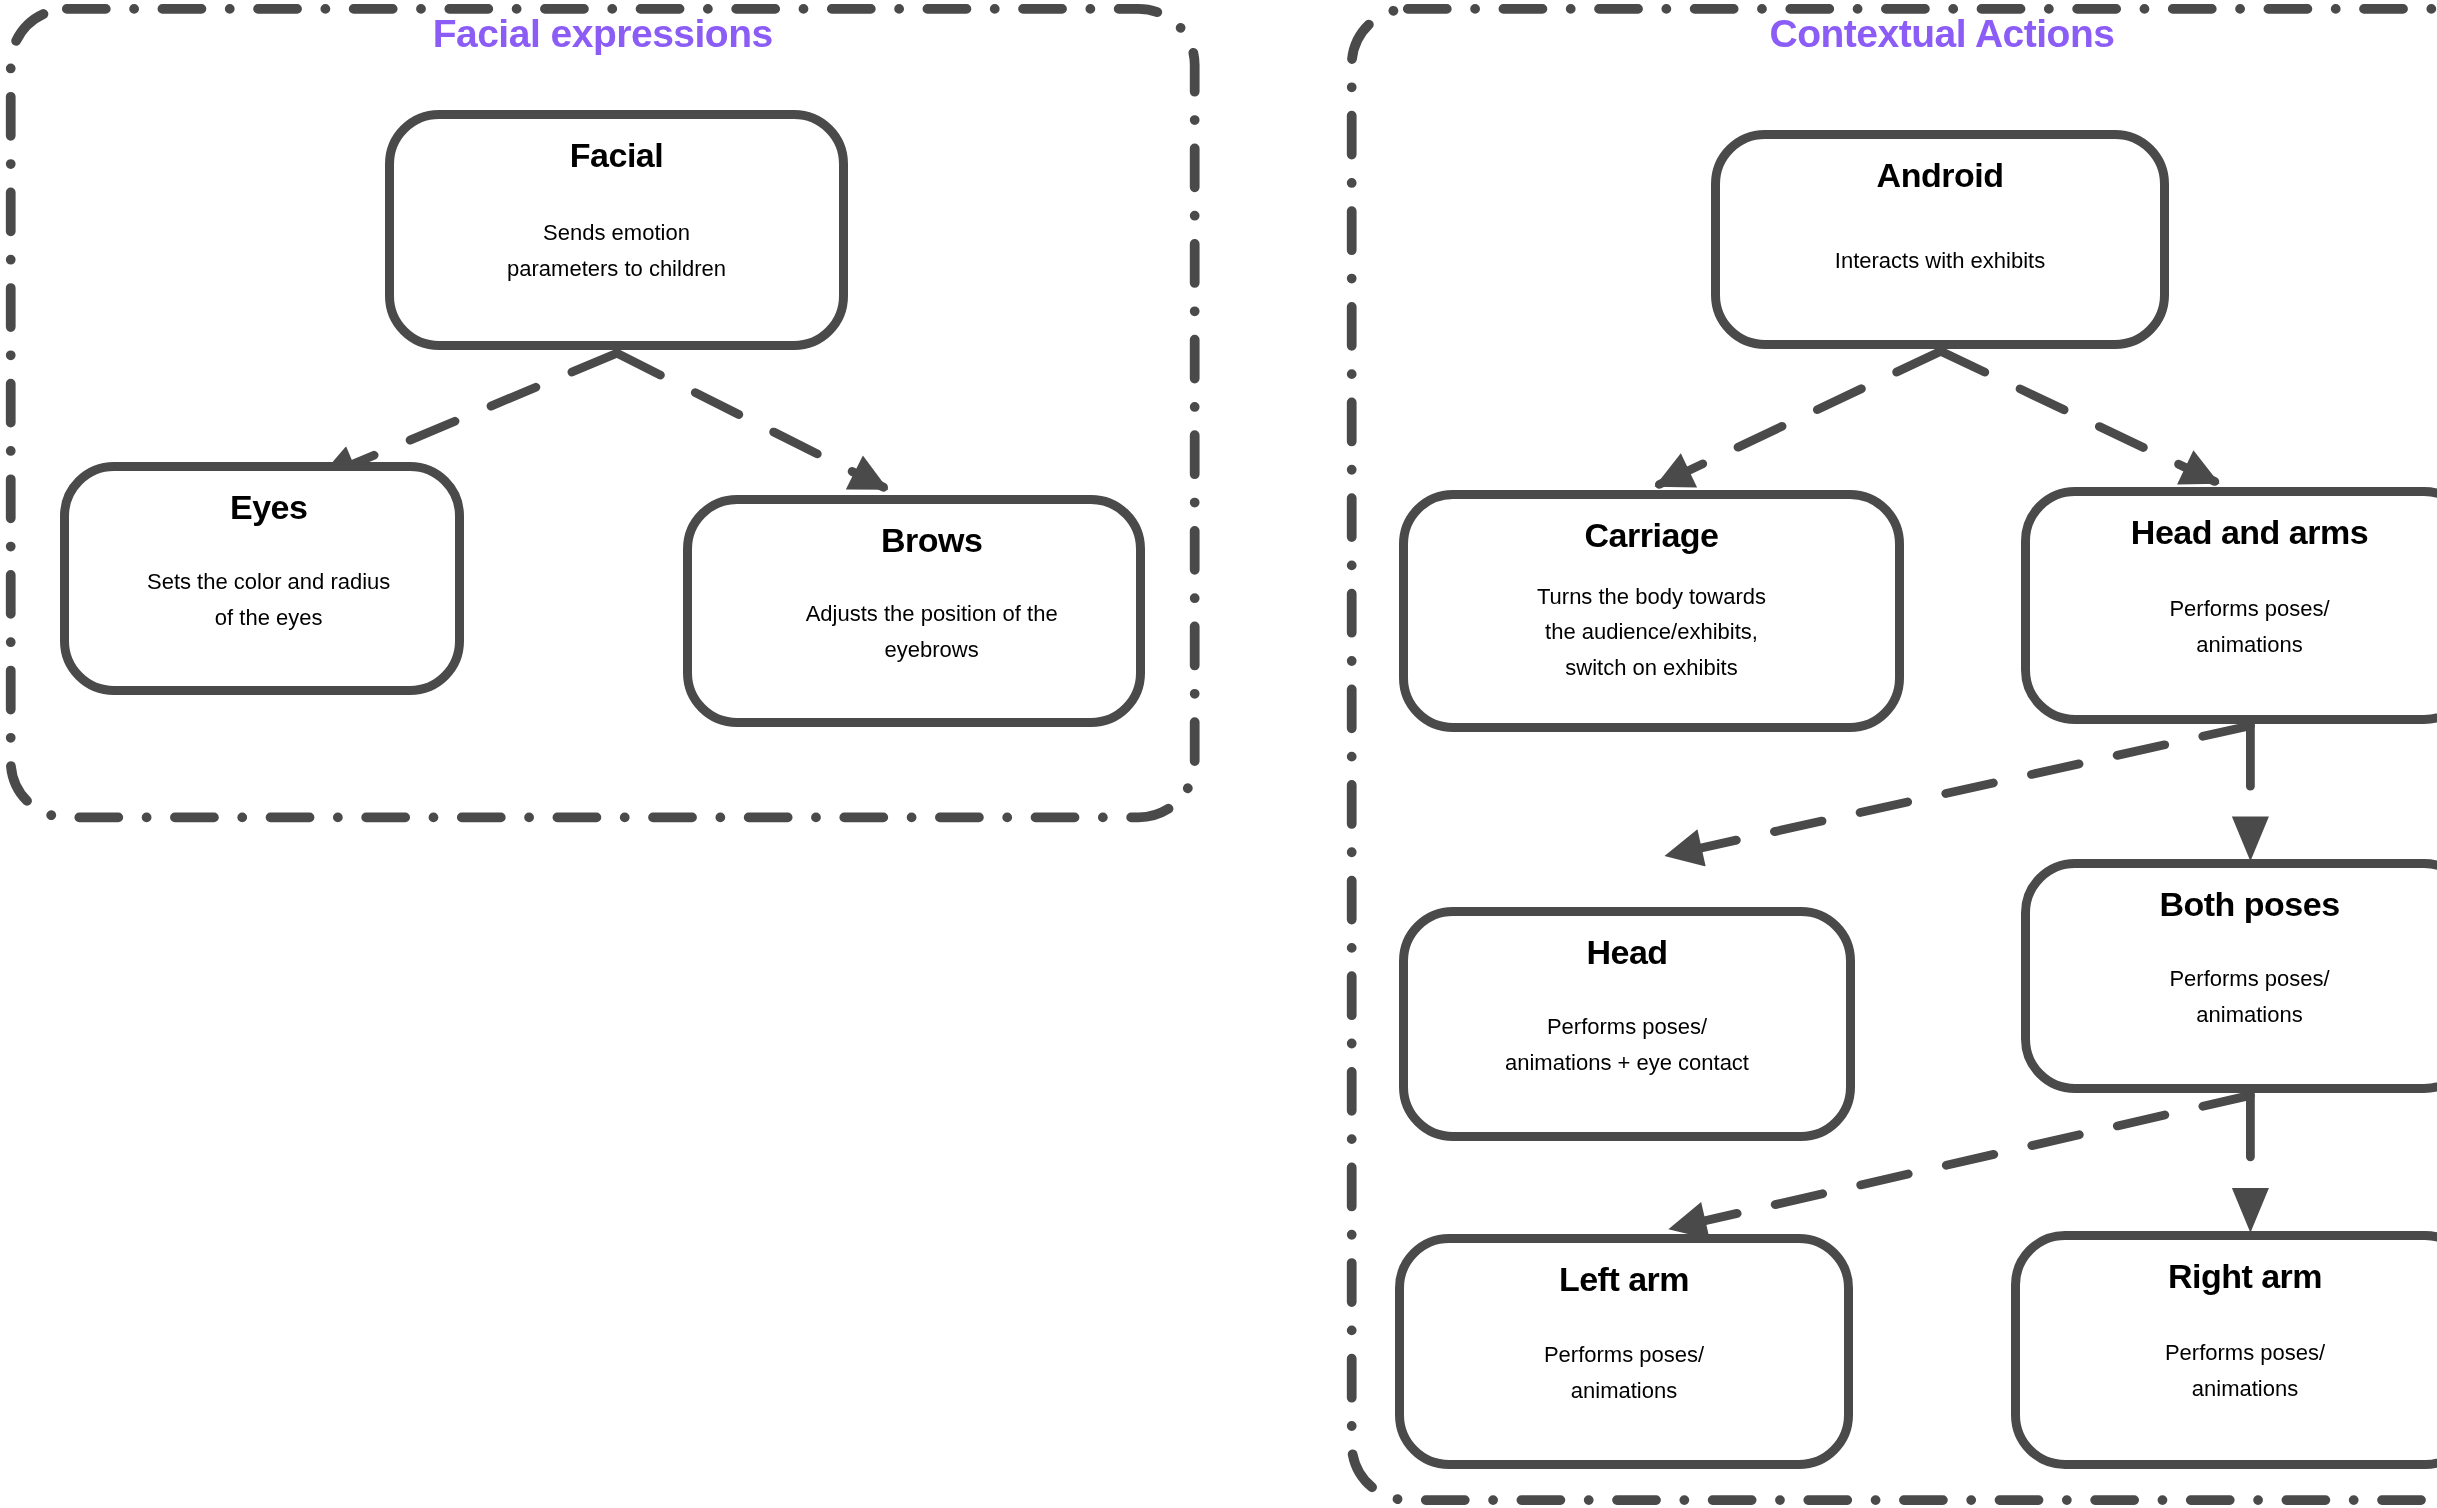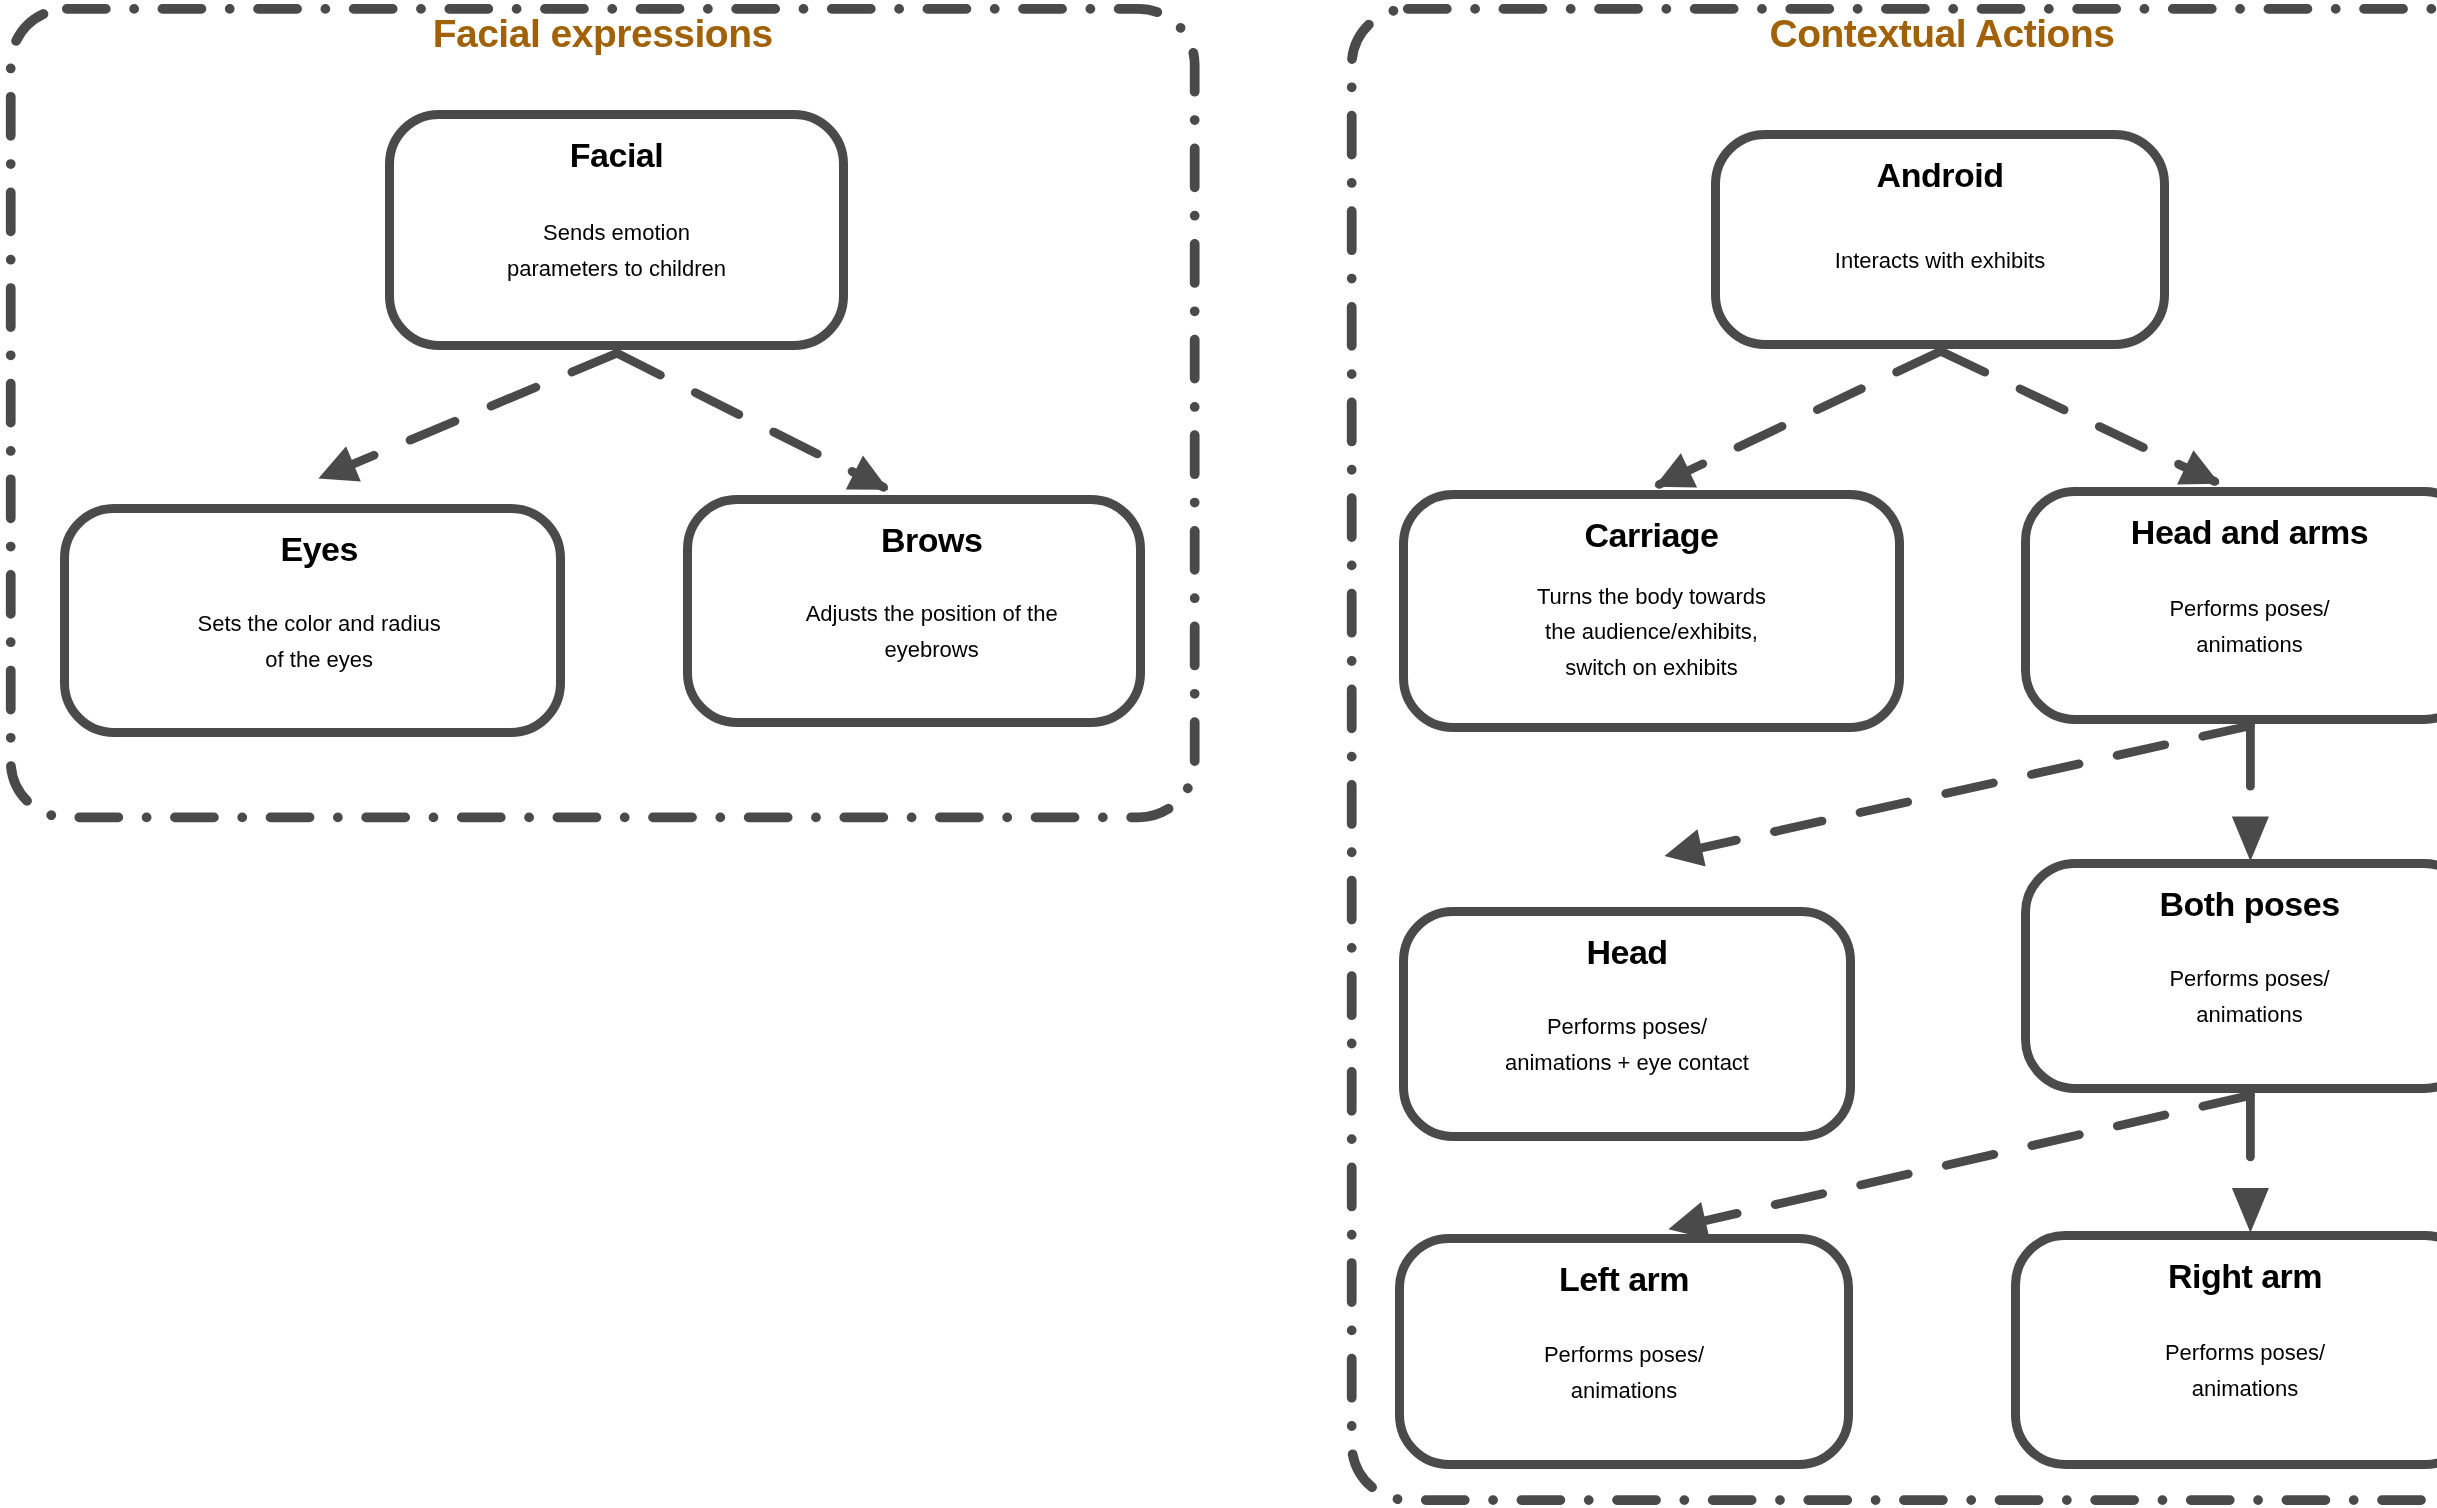--- a/index.html
+++ b/index.html
@@ -16,21 +16,21 @@
     position: absolute;
     left: 0; top: 0;
     width: 2542px; height: 1509px;
   }
   .group-title {
     position: absolute;
     text-align: center;
     font-weight: bold;
     font-size: 39px;
     line-height: 1.15;
-    color: #a16207;
+    color: #8b5cf6;
     letter-spacing: -0.5px;
   }
   .node {
     position: absolute;
     box-sizing: border-box;
     background: #ffffff;
     border: 9.8px solid #4a4a4a;
     border-radius: 54px;
     display: flex;
     flex-direction: column;
@@ -84,21 +84,21 @@
   </svg>
 
   <div class="group-title" style="left:10.7px; top:11.7px; width:1184px;">Facial expressions</div>
   <div class="group-title" style="left:1352px; top:11.7px; width:1180px;">Contextual Actions</div>
 
   <div class="node" style="left:385px; top:110px; width:463px; height:240px;">
     <div class="node-title">Facial</div>
     <div class="node-body">Sends emotion
 parameters to children</div>
   </div>
-  <div class="node" style="left:60px; top:504px; width:505px; height:233px;padding-left:26px;">
+  <div class="node" style="left:60px; top:462px; width:404px; height:233px;padding-left:26px;">
     <div class="node-title">Eyes</div>
     <div class="node-body">Sets the color and radius
 of the eyes</div>
   </div>
   <div class="node" style="left:683px; top:495px; width:462px; height:232px;padding-left:48px;">
     <div class="node-title">Brows</div>
     <div class="node-body">Adjusts the position of the
 eyebrows</div>
   </div>
 

